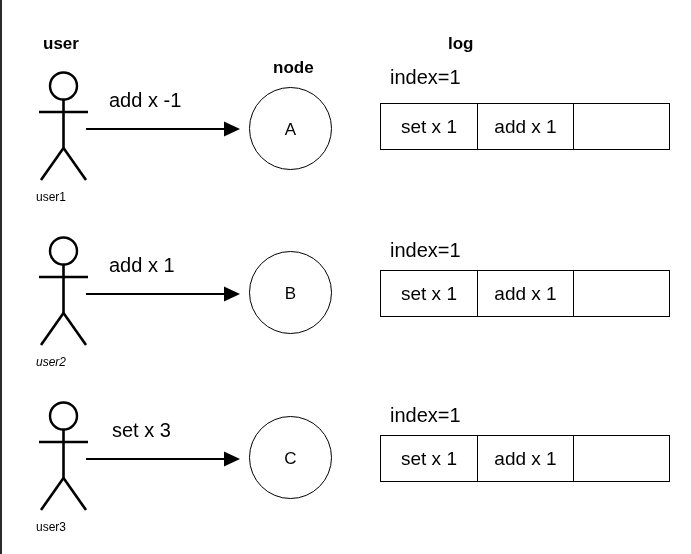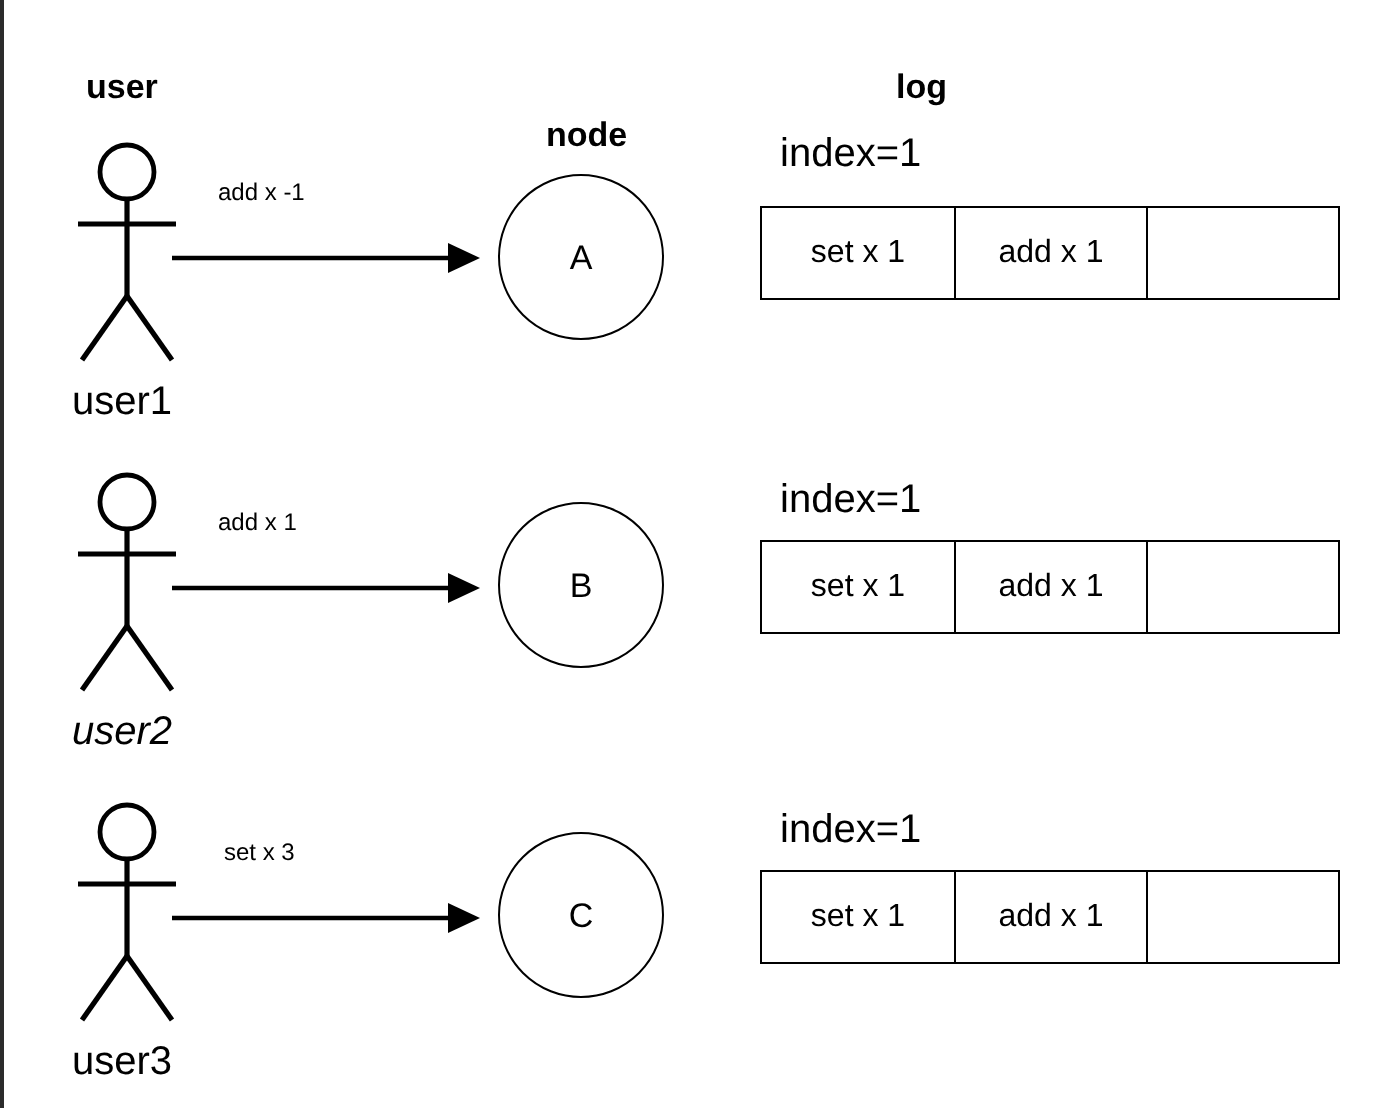--- a/index.html
+++ b/index.html
@@ -32,29 +32,29 @@
     position: absolute;
     font-size: 17px;
     font-weight: bold;
     color: #000000;
     white-space: nowrap;
     line-height: 1;
   }
 
   .actor-label {
     position: absolute;
+    font-size: 12px;
+    color: #000000;
+    white-space: nowrap;
+    line-height: 1;
+  }
+
+  .edge-label {
+    position: absolute;
     font-size: 20px;
-    color: #000000;
-    white-space: nowrap;
-    line-height: 1;
-  }
-
-  .edge-label {
-    position: absolute;
-    font-size: 12px;
     color: #000000;
     white-space: nowrap;
     line-height: 1;
   }
 
   .index-label {
     position: absolute;
     font-size: 20px;
     color: #000000;
     white-space: nowrap;
@@ -84,21 +84,21 @@
     display: flex;
     box-sizing: border-box;
     border: 1.6px solid #000000;
     background: #ffffff;
   }
   .log-cell {
     box-sizing: border-box;
     display: flex;
     align-items: center;
     justify-content: center;
-    font-size: 16px;
+    font-size: 19px;
     color: #000000;
     border-right: 1.6px solid #000000;
     height: 100%;
     white-space: nowrap;
   }
   .log-cell:last-child {
     border-right: none;
   }
 
   .stick {

